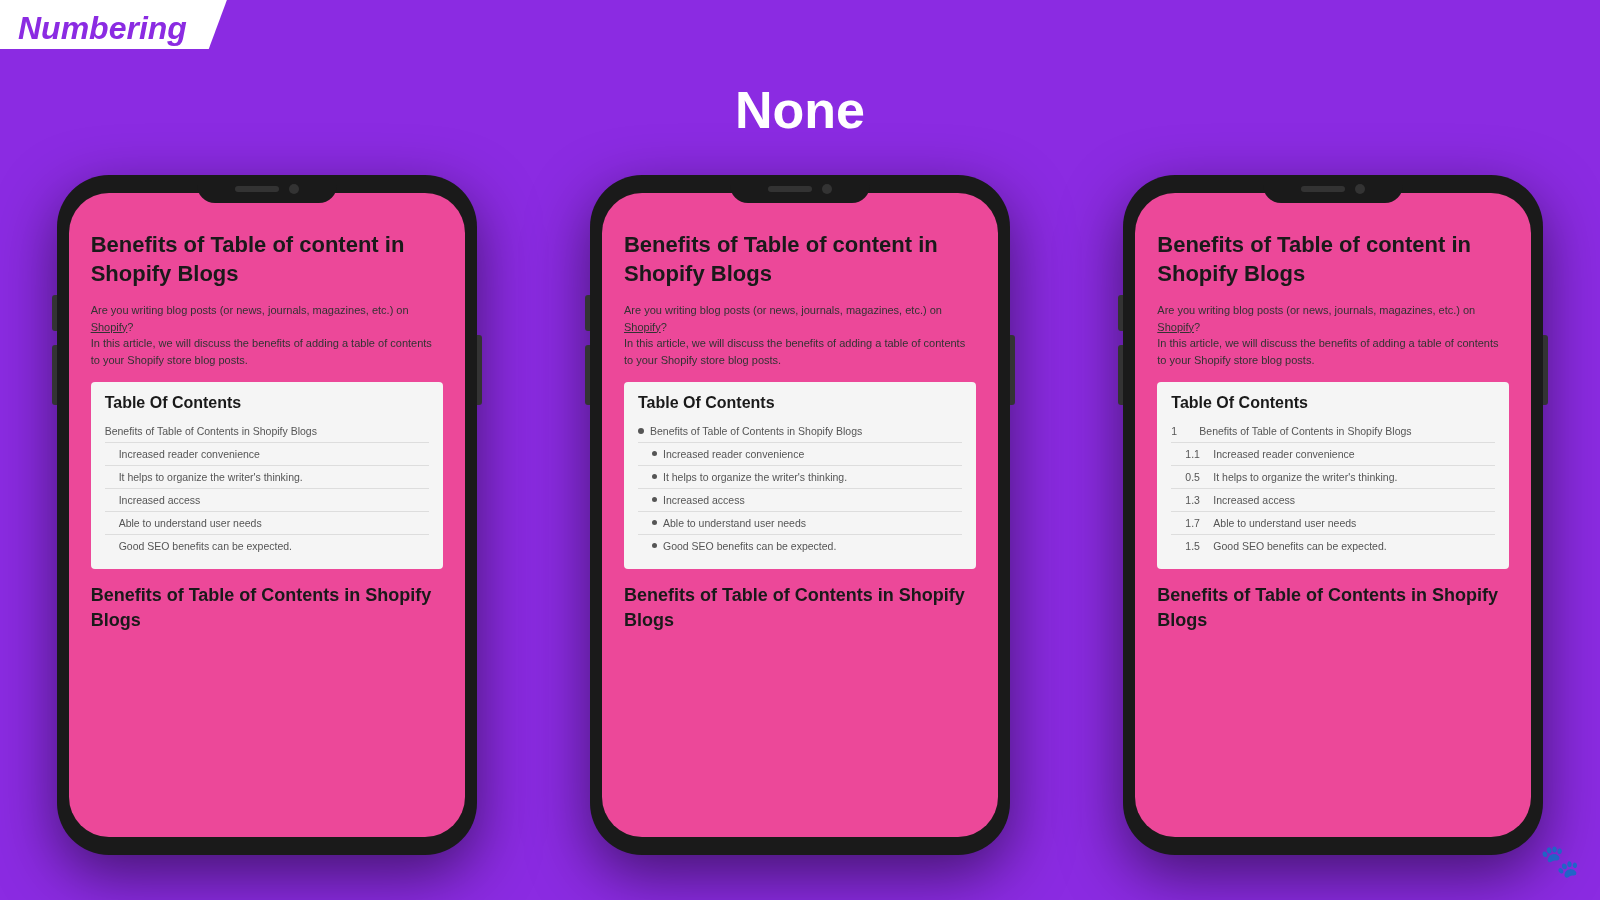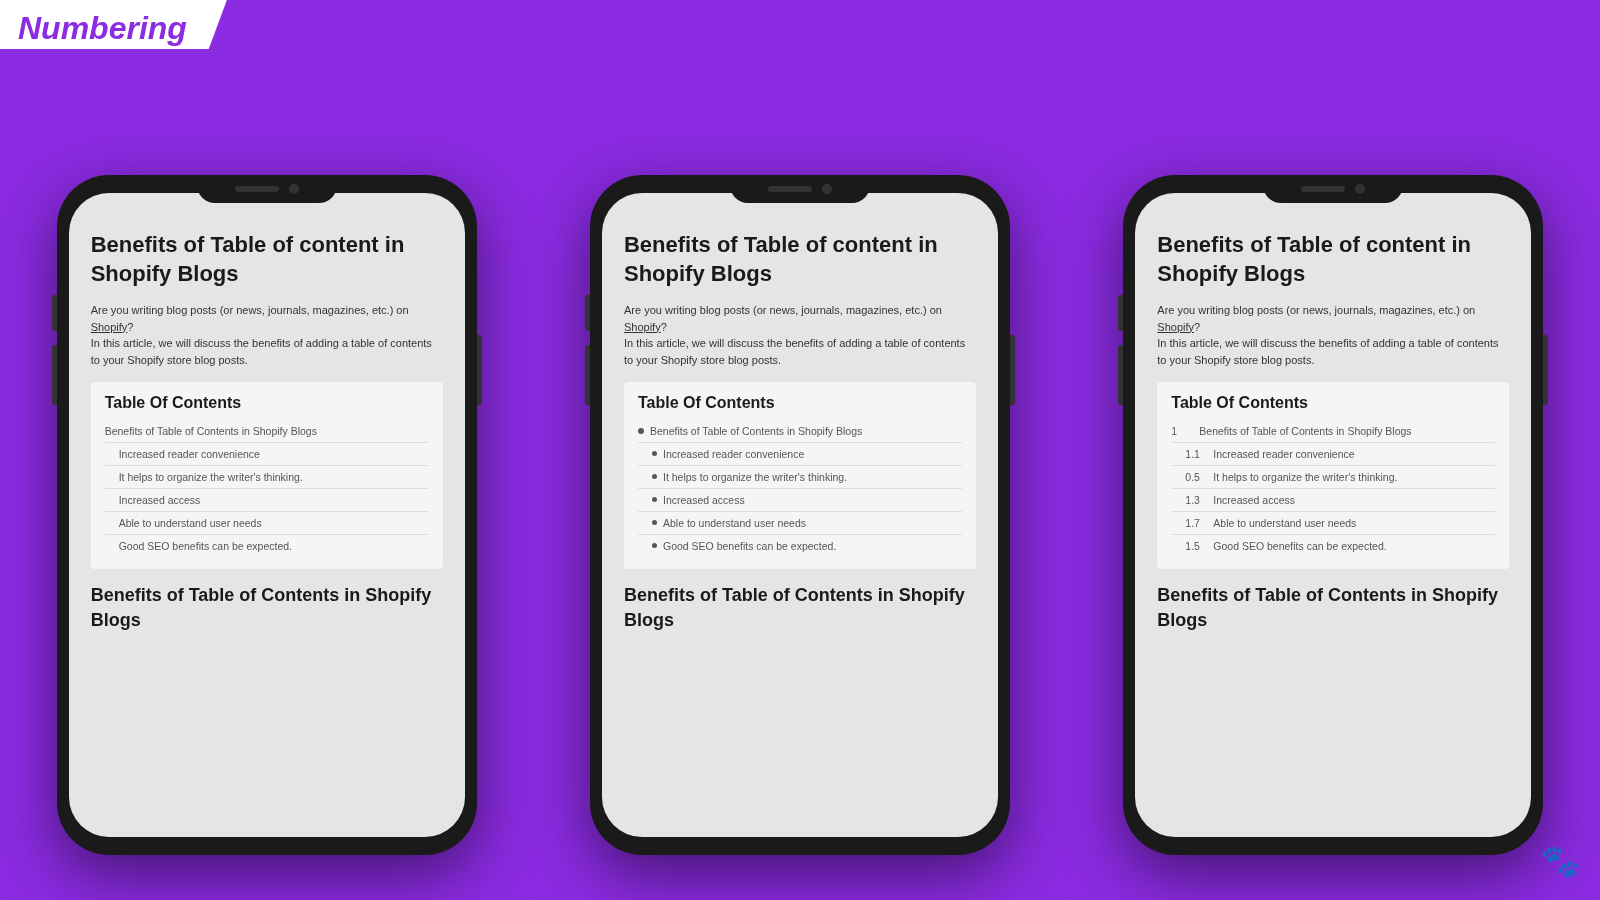--- a/index.html
+++ b/index.html
@@ -122,21 +122,21 @@
       right: -5px; top: 160px;
       width: 5px; height: 70px;
       background: #333;
       border-radius: 0 3px 3px 0;
     }
 
     
     .phone-screen {
       width: 100%;
       height: 100%;
-      background: #e5e5e5;
+      background: #ec4899;
       border-radius: 40px;
       overflow: hidden;
       padding: 38px 22px 18px 22px;
     }
 
     
     .article-title {
       font-size: 22px;
       font-weight: 700;
       color: #1a1a1a;
@@ -225,20 +225,21 @@
     }
   </style>
 </head>
 <body>
 
 <div class="header-label">
   <span>Numbering</span>
 </div>
 
 <div class="columns-row">
+  <div class="col-heading">None</div>
 </div>
 
 <div class="phones-row">
 
   <div class="phone-wrap">
     <div class="phone">
       <div class="phone-notch">
         <div class="speaker"></div>
         <div class="camera"></div>
       </div>

